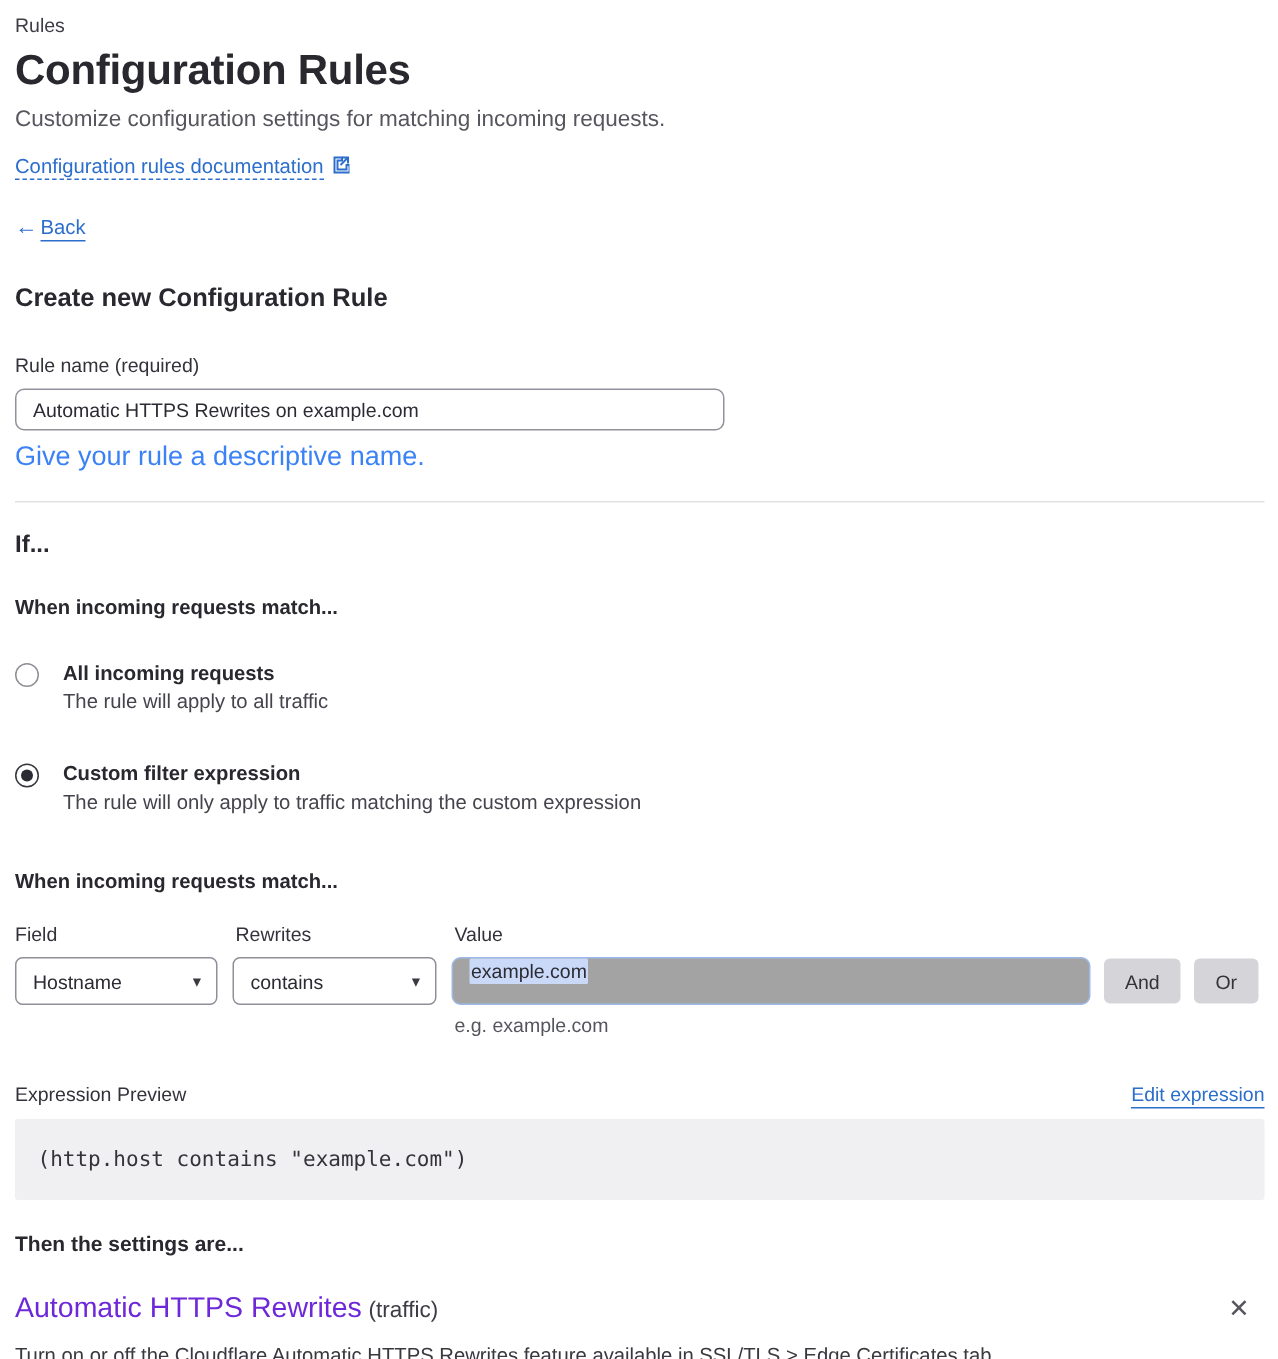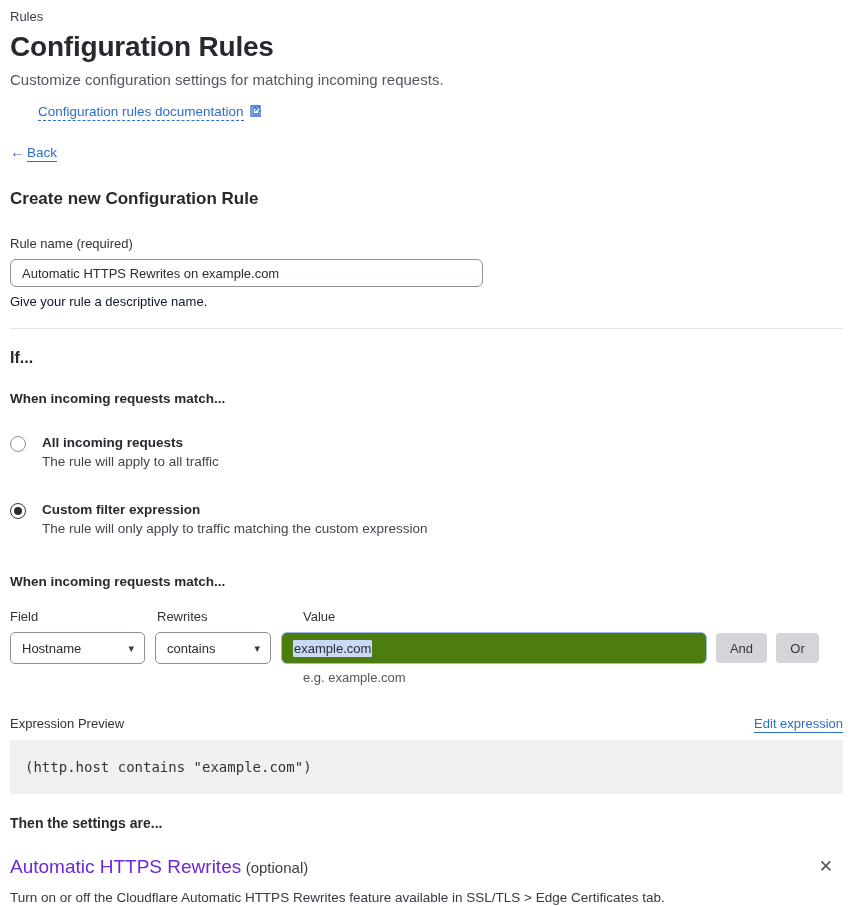--- a/index.html
+++ b/index.html
@@ -9,34 +9,34 @@
     font-family: "Liberation Sans", "DejaVu Sans", sans-serif;
     color: #2b2b33;
     padding: 9px 9px 0 10px;
     overflow: hidden;
   }
   .eyebrow { font-size: 13px; font-weight: 500; color: #3d3d46; }
   h1 { font-size: 28px; font-weight: 700; color: #28282e; margin-top: 7px; letter-spacing: -0.2px; }
   .subtitle { font-size: 15px; color: #56565e; margin-top: 8px; }
   .doc-link-row { margin-top: 14px; }
   a.link { color: #2c6ecb; text-decoration: none; cursor: pointer; font-size: 13.5px; }
-  .dashed-underline { border-bottom: 1px dashed #2c6ecb; padding-bottom: 1px; margin-left: 28px; }
+  .dashed-underline { border-bottom: 1px dashed #2c6ecb; padding-bottom: 1px; }
   .solid-underline { border-bottom: 1px solid #2c6ecb; padding-bottom: 1px; }
   .ext-icon { display: inline-block; vertical-align: -1px; margin-left: 5px; }
   .back-row { margin-top: 23px; font-size: 14px; }
   .back-arrow { color: #2c6ecb; margin-right: 2px; font-size: 15px; }
   h2 { font-size: 17px; font-weight: 700; color: #28282e; margin-top: 29px; }
   .field-label { font-size: 13px; color: #32323a; margin-top: 27px; }
   .rule-name-input {
     margin-top: 8px; width: 473px; height: 28px;
     border: 1px solid #91919b; border-radius: 6px;
     padding: 0 11px; font-size: 13px; color: #2b2b33;
     font-family: "Liberation Sans", sans-serif; outline: none; display: block;
   }
-  .help-text { font-size: 13px; color: #0f172a; margin-top: 7px; }
+  .help-text { font-size: 18px; color: #3b82f6; margin-top: 7px; }
   hr.divider { border: none; border-top: 1px solid #e2e2e5; margin-top: 19px; }
   .if-heading { font-size: 16px; font-weight: 700; margin-top: 20px; color: #28282e; }
   .match-heading { font-size: 13.5px; font-weight: 700; margin-top: 24px; color: #28282e; }
   .radio-row { display: flex; margin-top: 29px; cursor: pointer; }
   .radio-row + .radio-row { margin-top: 33px; }
   .radio-circle {
     width: 16px; height: 16px; border-radius: 50%;
     border: 1px solid #8e8e96; background: #fff; flex: 0 0 16px; margin-top: 1px;
     position: relative;
   }
@@ -53,26 +53,26 @@
   .bl-field { width: 147px; }
   .bl-operator { width: 146px; }
   .bl-value { width: 426px; }
   .builder-row { display: flex; margin-top: 8px; align-items: center; }
   .select-box {
     height: 32px; border: 1px solid #8f8f99; border-radius: 5px;
     display: flex; align-items: center; justify-content: space-between;
     padding: 0 10px 0 11px; font-size: 13px; color: #2b2b33; background: #fff; cursor: pointer;
   }
   .select-field { width: 135px; margin-right: 10px; }
-  .select-operator { width: 116px; margin-right: 10px; }
+  .select-operator { width: 136px; margin-right: 10px; }
   .chevron { font-size: 11px; color: #3a3a42; }
   .value-input {
-    width: 426px; height: 32px; background: #4d7c0f;
+    width: 426px; height: 32px; background: #a3a3a3;
     border: 1px solid #9db9ea; border-radius: 6px;
-    display: flex; align-items: center; padding: 0 11px;
+    display: flex; align-items: flex-start; padding: 0 11px;
     font-size: 13px; color: #2b2b33; margin-right: 9px; cursor: text;
   }
   .value-input .selected-text { background: #c9d9f7; padding: 1px 1px; border-radius: 1px; }
   .pill-btn {
     height: 30px; background: #d5d5d9; border: none; border-radius: 4px;
     font-size: 13px; color: #33333b; font-family: "Liberation Sans", sans-serif; cursor: pointer;
   }
   .btn-and { width: 51px; margin-right: 9px; }
   .btn-or { width: 43px; }
   .eg-text { font-size: 13px; color: #55555d; margin-top: 6px; margin-left: 293px; }
@@ -168,18 +168,18 @@
   <a class="link"><span class="solid-underline">Edit expression</span></a>
 </div>
 
 <div class="code-block">(http.host contains "example.com")</div>
 
 <div class="then-heading">Then the settings are...</div>
 
 <div class="setting-header">
   <div>
     <span class="setting-name">Automatic HTTPS Rewrites</span>
-    <span class="setting-optional">(optional)</span>
+    <span class="setting-optional">(traffic)</span>
   </div>
   <span class="close-icon">✕</span>
 </div>
 
 <div class="setting-desc">Turn on or off the Cloudflare Automatic HTTPS Rewrites feature available in SSL/TLS &gt; Edge Certificates tab.</div>
 
 </body></html>

